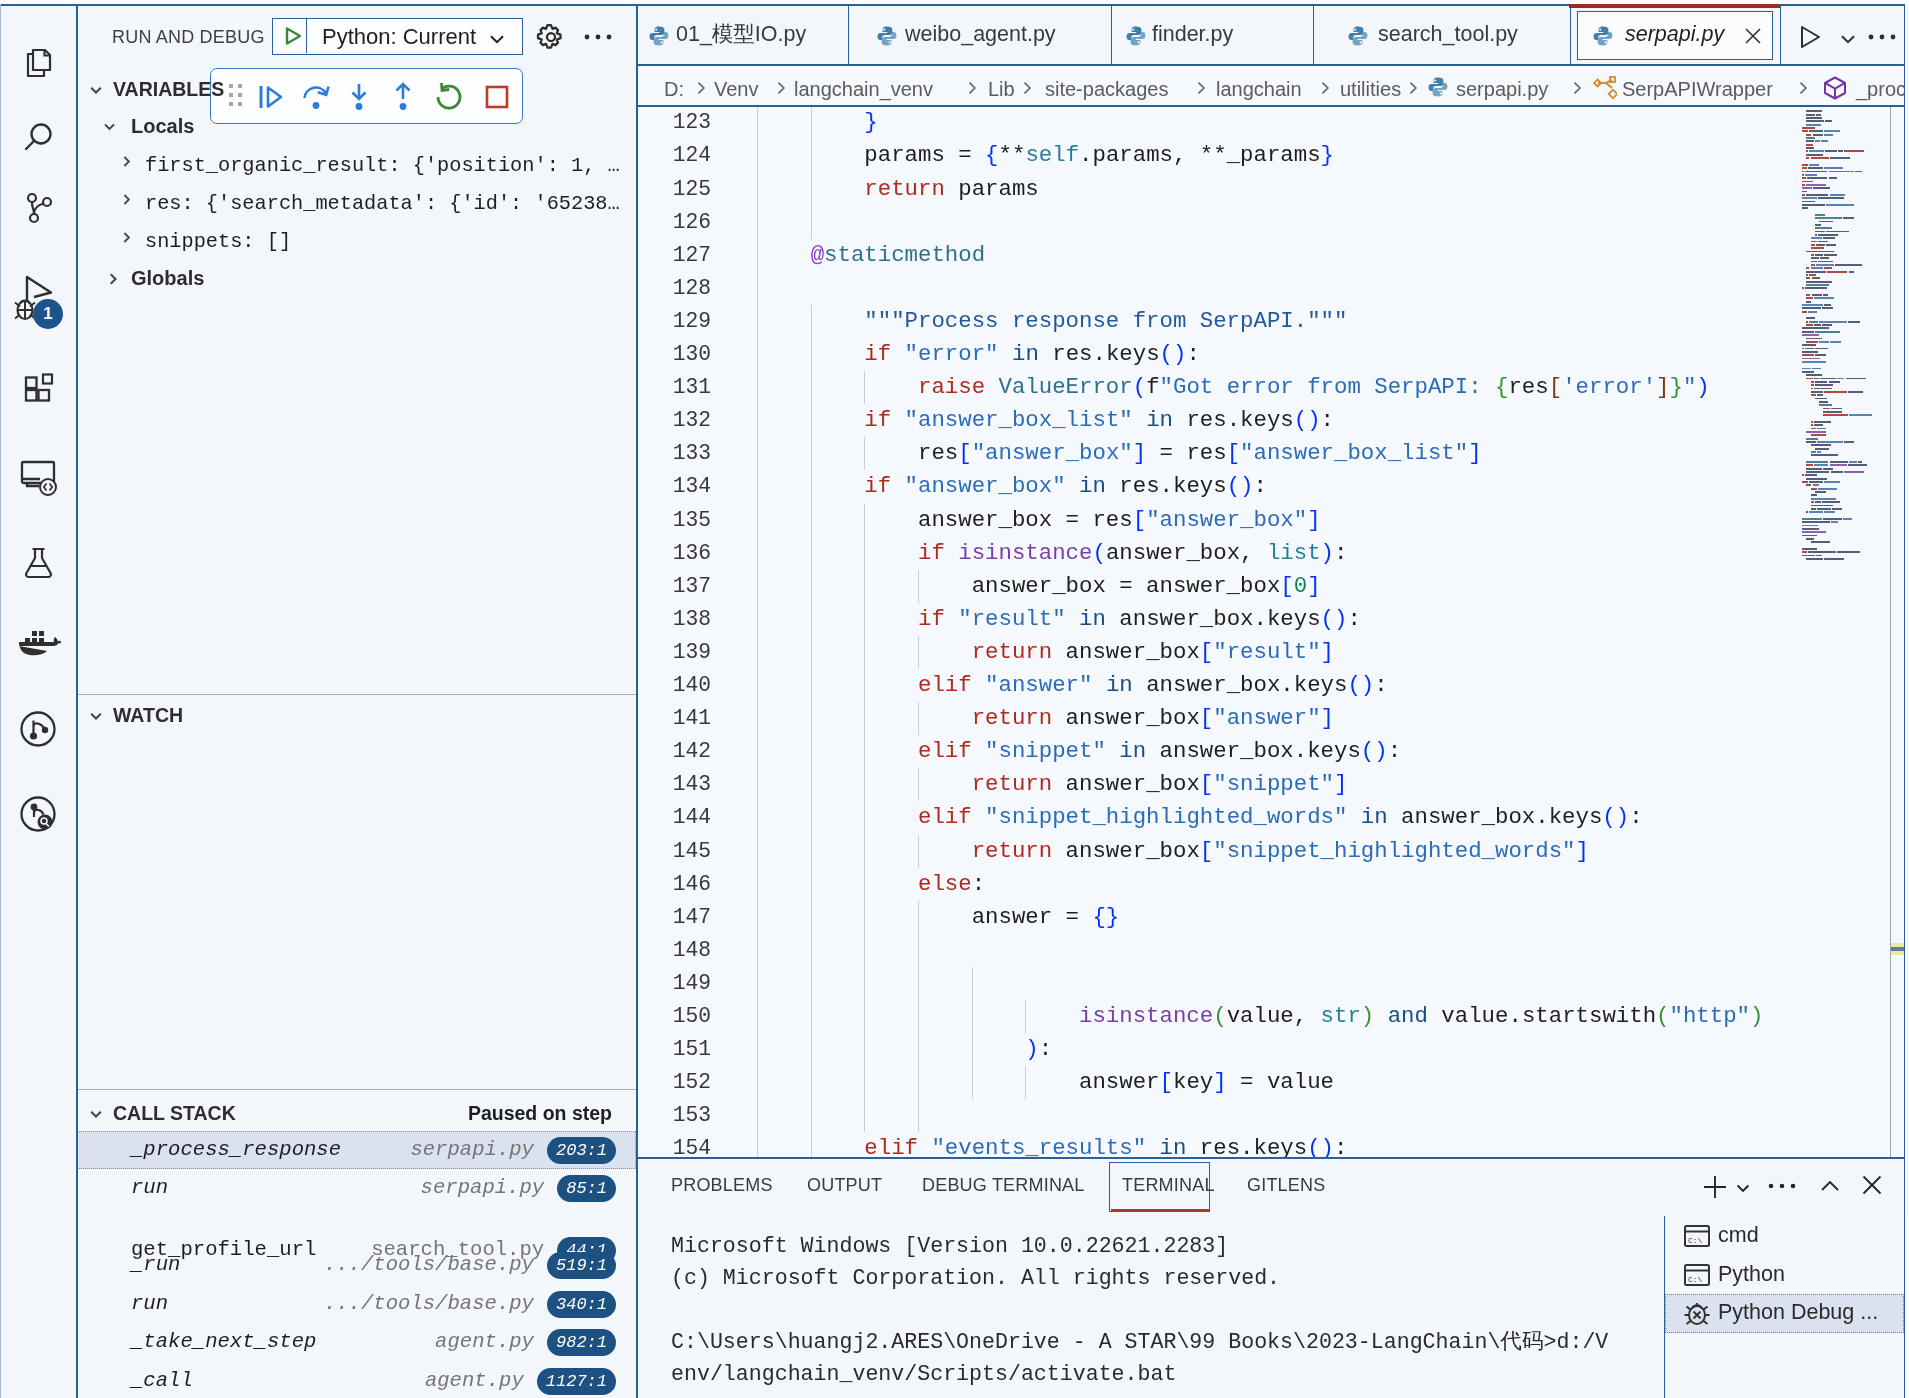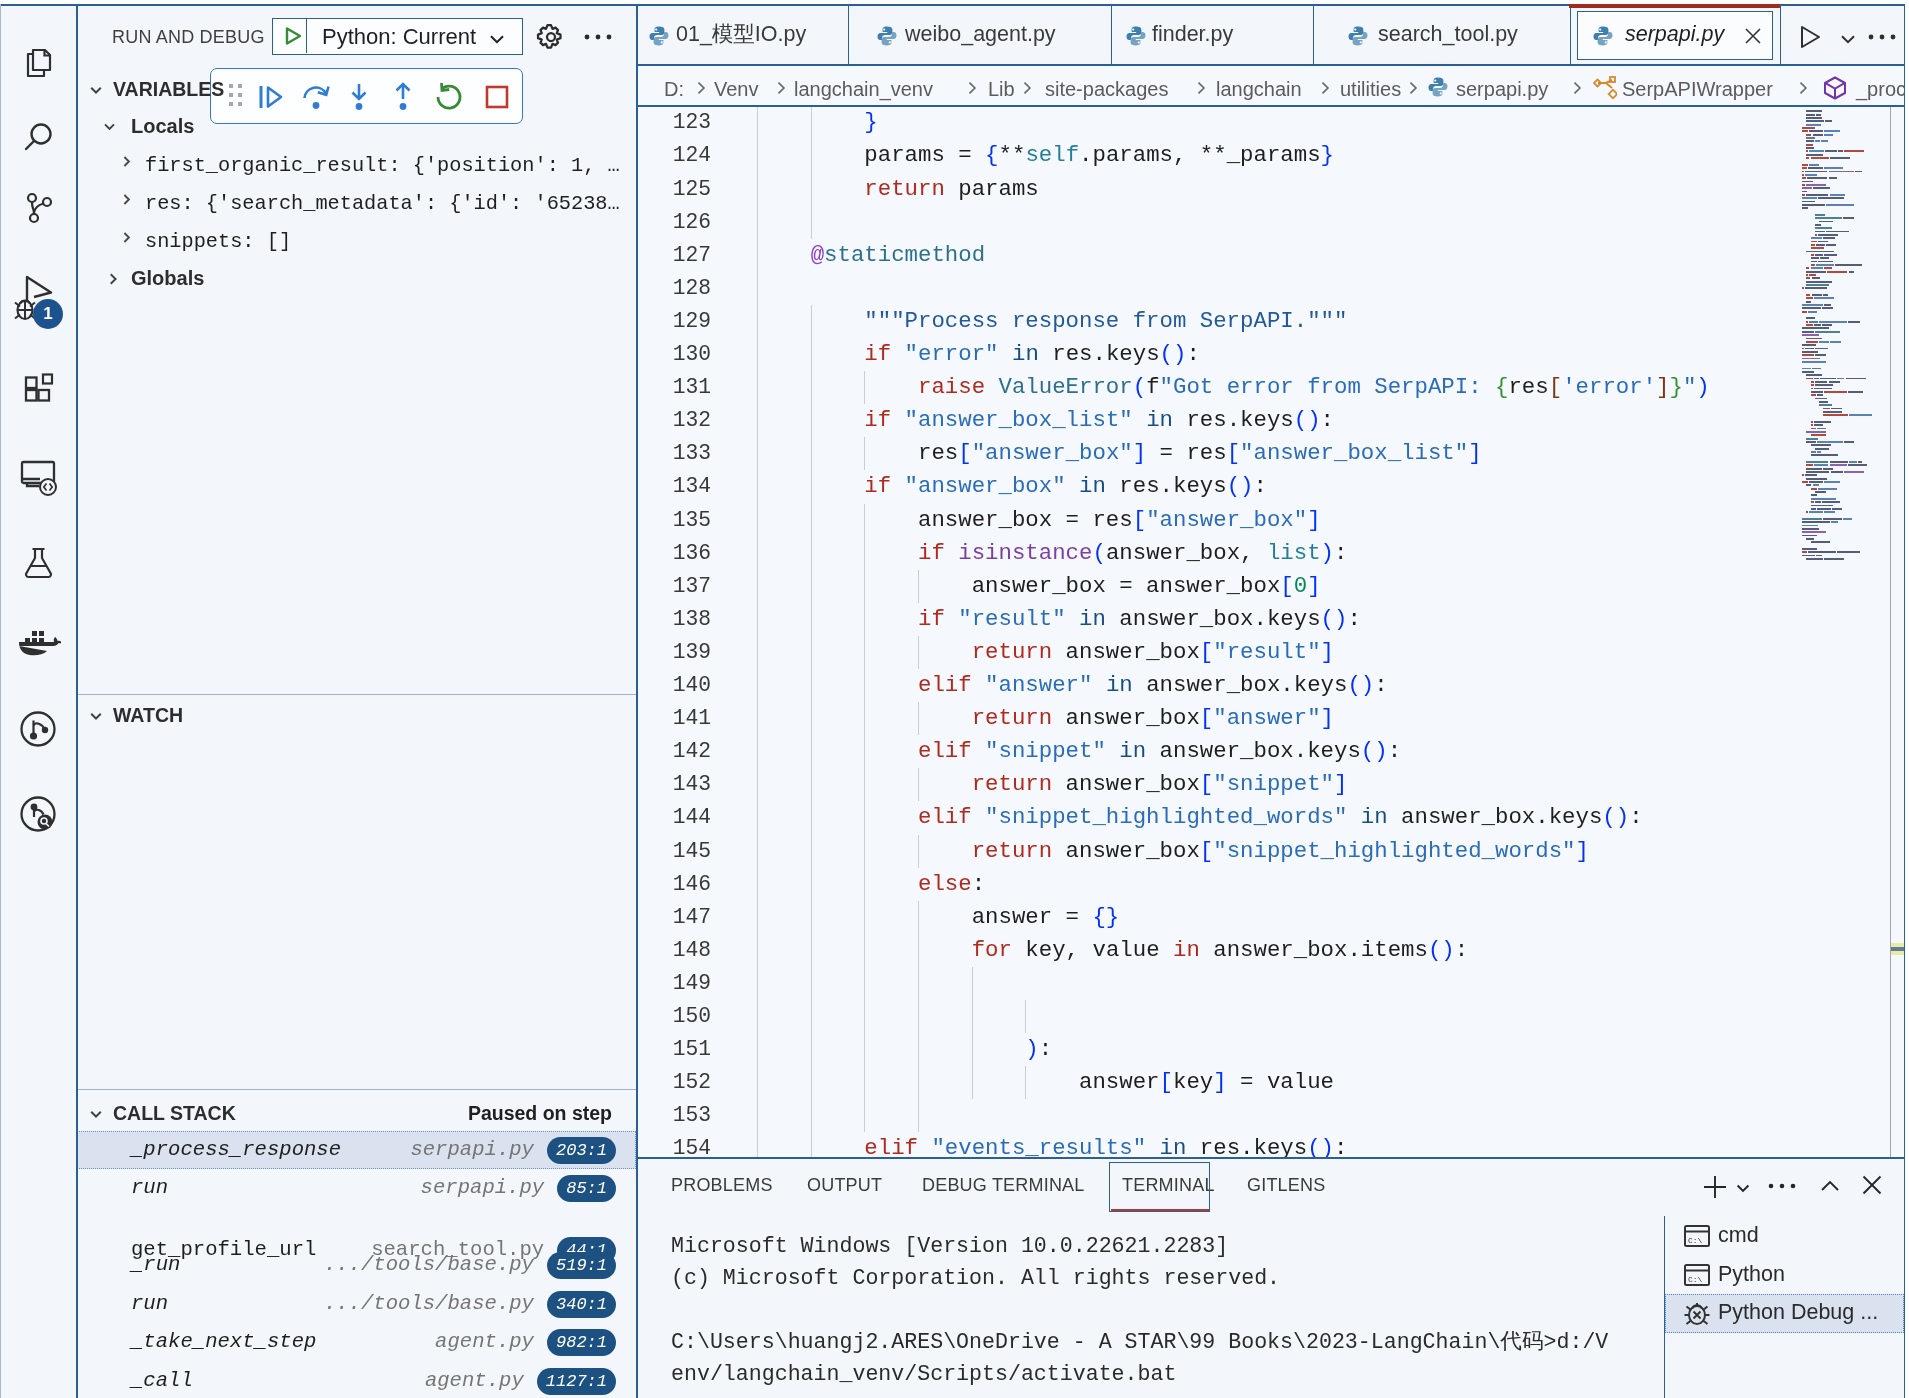--- a/index.html
+++ b/index.html
@@ -116,21 +116,21 @@
 <div class="cl" style="top:602.8px">            <i class="k">if</i> <i class="s">"result"</i> <i class="o">in</i> answer_box.keys<i class="b1">()</i>:</div>
 <div class="cl" style="top:635.9px">                <i class="k">return</i> answer_box<i class="b1">[</i><i class="s">"result"</i><i class="b1">]</i></div>
 <div class="cl" style="top:669.0px">            <i class="k">elif</i> <i class="s">"answer"</i> <i class="o">in</i> answer_box.keys<i class="b1">()</i>:</div>
 <div class="cl" style="top:702.1px">                <i class="k">return</i> answer_box<i class="b1">[</i><i class="s">"answer"</i><i class="b1">]</i></div>
 <div class="cl" style="top:735.2px">            <i class="k">elif</i> <i class="s">"snippet"</i> <i class="o">in</i> answer_box.keys<i class="b1">()</i>:</div>
 <div class="cl" style="top:768.3px">                <i class="k">return</i> answer_box<i class="b1">[</i><i class="s">"snippet"</i><i class="b1">]</i></div>
 <div class="cl" style="top:801.4px">            <i class="k">elif</i> <i class="s">"snippet_highlighted_words"</i> <i class="o">in</i> answer_box.keys<i class="b1">()</i>:</div>
 <div class="cl" style="top:834.5px">                <i class="k">return</i> answer_box<i class="b1">[</i><i class="s">"snippet_highlighted_words"</i><i class="b1">]</i></div>
 <div class="cl" style="top:867.6px">            <i class="k">else</i>:</div>
 <div class="cl" style="top:900.7px">                answer = <i class="b1">{}</i></div>
-<div class="cl" style="top:933.8px">                <i class="k">for</i> key, value <i class="k">in</i> answer_box.items<i class="b1">()</i>:</div>
+<div class="cl" style="top:1000.0px">                        <i class="b">isinstance</i><i class="b2">(</i>value, <i class="t">str</i><i class="b2">)</i> <i class="o">and</i> value.startswith<i class="b2">(</i><i class="s">"http"</i><i class="b2">)</i></div>
 <div class="cl" style="top:1033.1px">                    <i class="b1">)</i>:</div>
 <div class="cl" style="top:1066.2px">                        answer<i class="b1">[</i>key<i class="b1">]</i> = value</div>
 <div class="cl" style="top:1132.4px">        <i class="k">elif</i> <i class="s">"events_results"</i> <i class="o">in</i> res.keys<i class="b1">()</i>:</div>
 <div class="mr" style="left:1168.2px;top:110.3px;width:15.9px;background:#565d76"></div>
 <div class="mr" style="left:1168.2px;top:113.7px;width:8.5px;background:#565d76"></div>
 <div class="mr" style="left:1177.8px;top:113.7px;width:5.3px;background:#565d76"></div>
 <div class="mr" style="left:1168.2px;top:117.0px;width:15.9px;background:#565d76"></div>
 <div class="mr" style="left:1168.2px;top:120.4px;width:18.0px;background:#565d76"></div>
 <div class="mr" style="left:1187.3px;top:120.4px;width:6.4px;background:#565d76"></div>
 <div class="mr" style="left:1168.2px;top:123.7px;width:14.8px;background:#5b82b4"></div>

